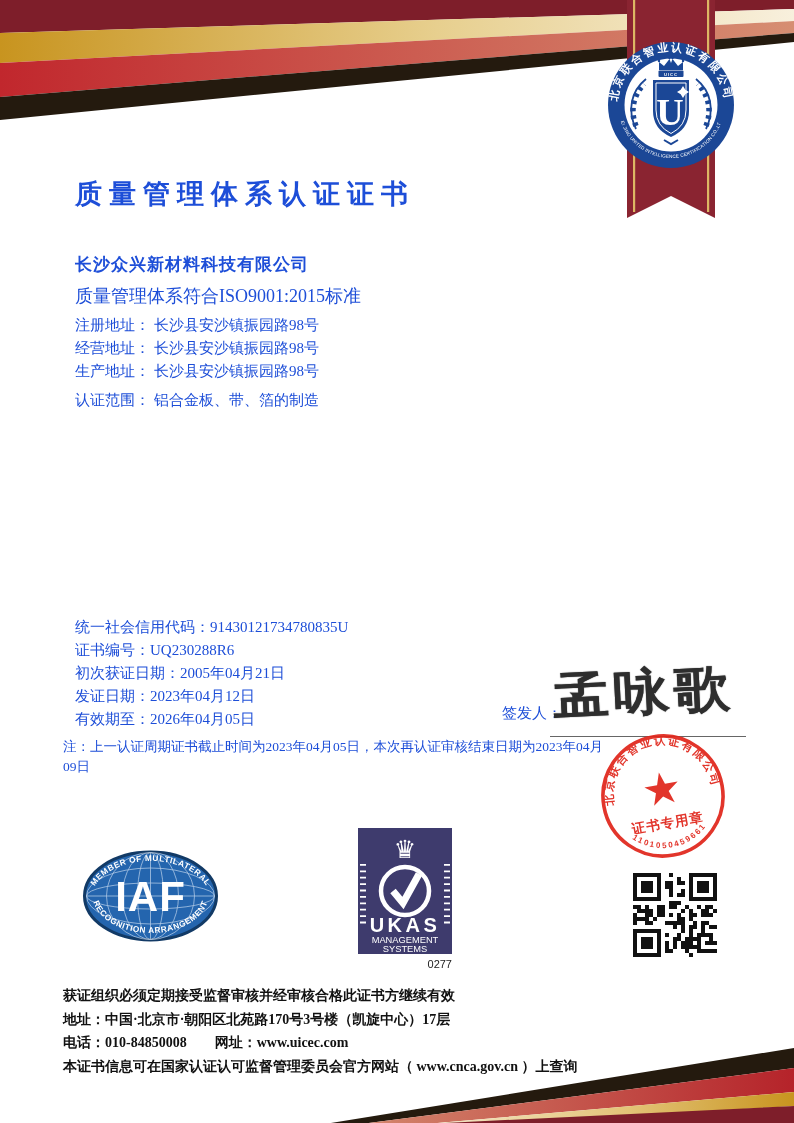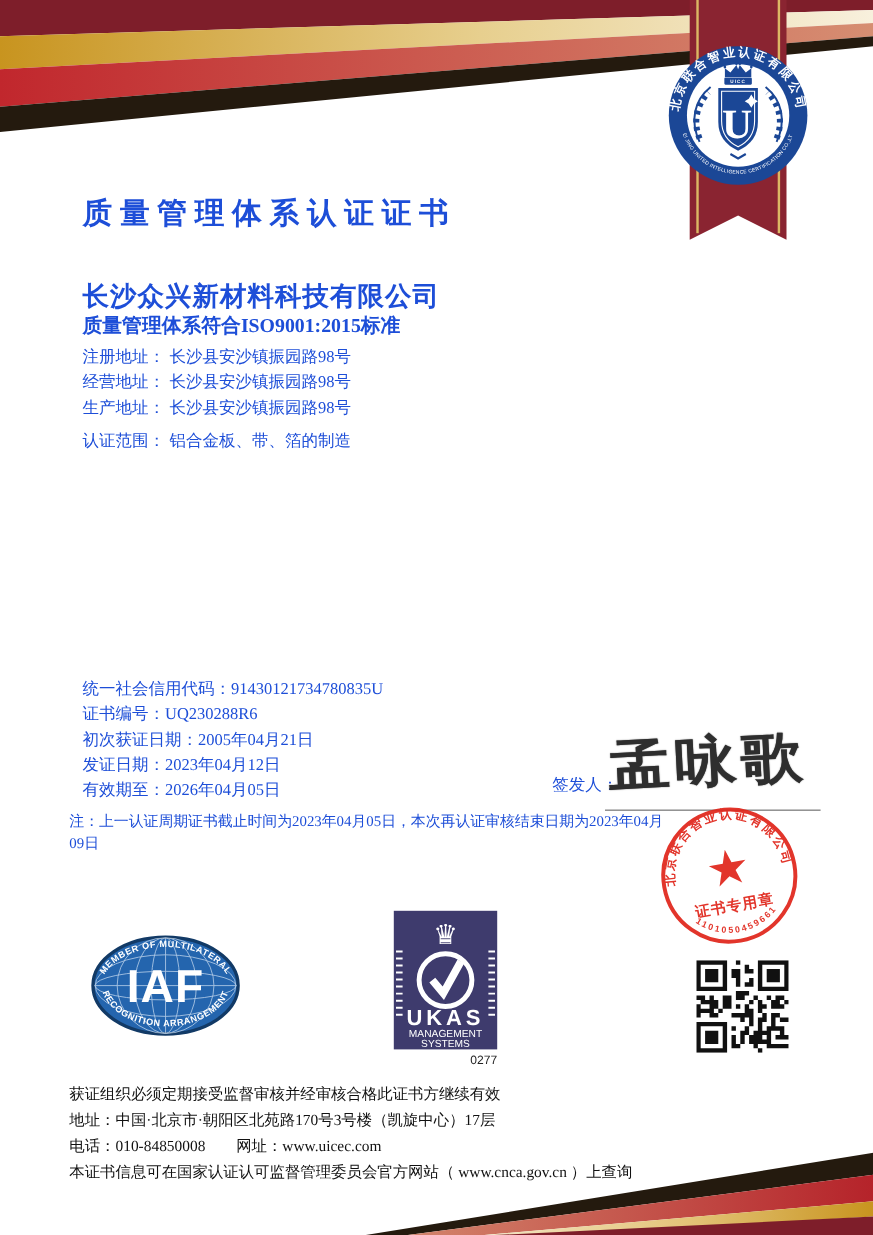--- a/index.html
+++ b/index.html
@@ -1,33 +1,33 @@
 <!DOCTYPE html>
 <html><head>
 <meta charset="utf-8">
 <style>
   html,body{margin:0;padding:0;}
   body{width:794px;height:1123px;background:#888;font-family:"Liberation Serif","DejaVu Serif",serif;}
   #page{position:relative;width:794px;height:1123px;background:#fff;overflow:hidden;}
   .abs{position:absolute;}
   .cn{color:#1d4ed8;}
   #title{left:75px;top:176px;font-size:27px;font-weight:bold;letter-spacing:7px;}
-  #company{left:75px;top:253px;font-size:24px;font-weight:bold;letter-spacing:1px;}
-  #standard{left:75px;top:284px;font-size:18px;font-weight:bold;}
+  #company{left:75px;top:253px;font-size:17px;font-weight:bold;letter-spacing:1px;}
+  #standard{left:75px;top:284px;font-size:18px;font-weight:normal;}
   #addresses{left:75px;top:314px;font-size:15px;line-height:23px;}
   #scope{left:75px;top:391px;font-size:15px;}
   #details{left:75px;top:616px;font-size:15px;line-height:23px;}
   .lbl{margin-right:4px;}
   #issuer-label{left:502px;top:704px;font-size:15px;}
   #signature{left:553px;top:664px;font-size:50px;font-weight:bold;color:#2e2e2e;
              transform:rotate(-3deg) scaleX(1.12);transform-origin:left center;letter-spacing:4px;
              text-shadow:0 0 1px #2e2e2e;}
   #signature-line{left:550px;top:736px;width:196px;height:1px;background:#666;}
   #note{left:63px;top:737px;width:548px;font-size:13.5px;line-height:20px;}
-  #footer{left:63px;top:984px;font-size:14px;line-height:23.5px;color:#111;}
+  #footer{left:63px;top:984px;font-size:14px;line-height:23.5px;color:#111;font-weight:bold;}
   .gap{display:inline-block;width:28px;}
   #ukas-box{left:358px;top:828px;width:94px;height:126px;background:#3e3b6d;}
   #ukas-number{left:358px;top:958px;width:94px;text-align:right;font-size:11px;color:#222;
                font-family:"Liberation Sans","DejaVu Sans",sans-serif;}
   #qr-box{left:633px;top:873px;width:84px;height:84px;}
   svg text{font-family:"Liberation Serif","DejaVu Serif",serif;}
   svg .sans{font-family:"Liberation Sans","DejaVu Sans",sans-serif;}
 </style>
 </head>
 <body>

